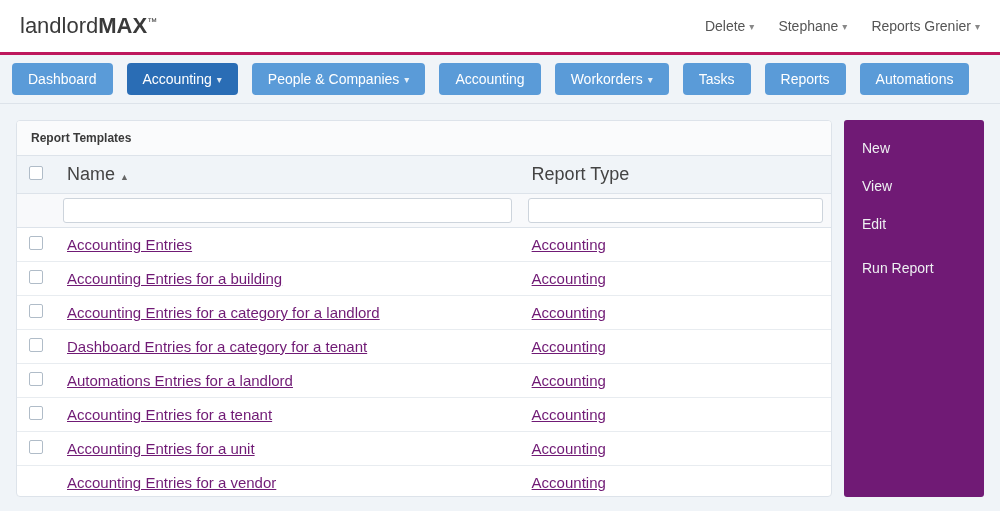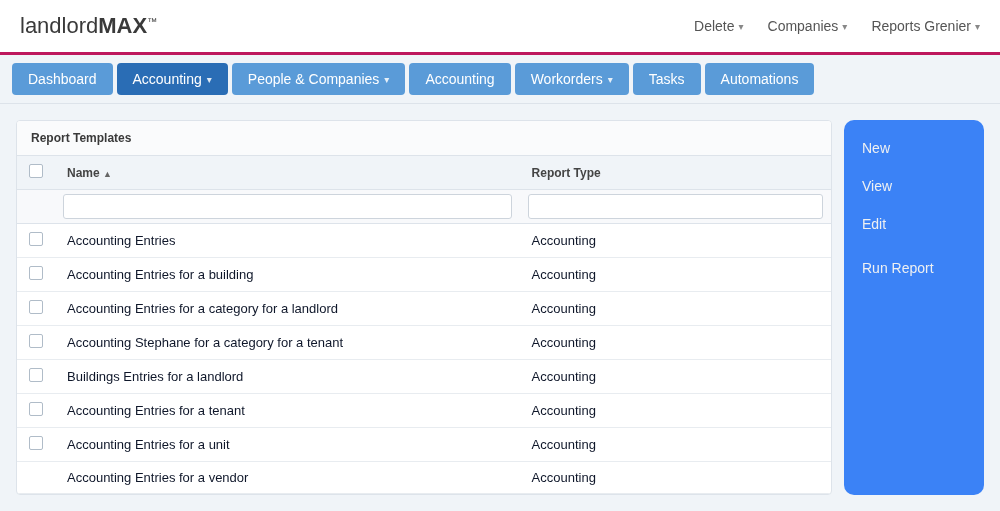--- a/index.html
+++ b/index.html
@@ -48,21 +48,21 @@
     }
     .chevron-small {
       font-size: 10px;
       color: #888;
     }
 
     
     .nav-bar {
       background: #f0f4f8;
       display: flex;
-      gap: 4px;
+      gap: 14px;
       padding: 8px 12px;
       align-items: center;
       border-bottom: 1px solid #dde3ea;
     }
     .nav-btn {
       padding: 8px 16px;
       border-radius: 4px;
       border: none;
       cursor: pointer;
       font-size: 14px;
@@ -109,24 +109,24 @@
     }
 
     table {
       width: 100%;
       border-collapse: collapse;
     }
     thead th {
       background: #f0f4f8;
       padding: 8px 12px;
       text-align: left;
-      font-weight: 700;
+      font-weight: 400;
       color: #444;
       border-bottom: 1px solid #dde3ea;
-      font-size: 12px;
+      font-size: 18px;
     }
     thead th:first-child {
       width: 36px;
       text-align: center;
     }
     .col-name { width: 60%; }
     .col-type { width: 40%; }
 
     .filter-row td {
       padding: 4px 8px;
@@ -142,22 +142,23 @@
       font-size: 13px;
       background: #fff;
       outline: none;
     }
 
     tbody tr {
       border-bottom: 1px solid #e8ecf0;
     }
     tbody td {
       padding: 8px 12px;
-      font-size: 13px;
-      color: #0f172a;
+      font-size: 15px;
+      color: #701a75;
+      text-decoration: underline;
     }
     tbody td:first-child {
       text-align: center;
       width: 36px;
     }
 
     .checkbox {
       width: 14px;
       height: 14px;
       border: 1px solid #b0bcc8;
@@ -177,22 +178,22 @@
     
     .table-scroll {
       overflow-y: auto;
       max-height: 340px;
       position: relative;
     }
 
     
     .sidebar-actions {
       width: 140px;
-      background: #3b82f6;
-      border-radius: 10px;
+      background: #701a75;
+      border-radius: 3px;
       padding: 10px 0;
       min-height: 340px;
       display: flex;
       flex-direction: column;
       gap: 2px;
     }
     .sidebar-action-btn {
       background: transparent;
       border: none;
       color: #eef0f2;
@@ -212,21 +213,21 @@
 <header class="header">
   <div class="logo">
     landlord<span>MAX</span><sup>™</sup>
   </div>
   <nav class="header-right">
     <a href="#">
       <span>Delete</span>
       <span class="chevron-small">▾</span>
     </a>
     <a href="#">
-      <span>Companies</span>
+      <span>Stephane</span>
       <span class="chevron-small">▾</span>
     </a>
     <a href="#">
       <span>Reports Grenier</span>
       <span class="chevron-small">▾</span>
     </a>
   </nav>
 </header>
 
 <div class="nav-bar">
@@ -243,20 +244,23 @@
   </button>
   <button class="nav-btn inactive">
     <span>Accounting</span>
   </button>
   <button class="nav-btn inactive">
     <span>Workorders</span>
     <span class="chevron">▾</span>
   </button>
   <button class="nav-btn inactive">
     <span>Tasks</span>
+  </button>
+  <button class="nav-btn inactive">
+    <span>Reports</span>
   </button>
   <button class="nav-btn inactive">
     <span>Automations</span>
   </button>
 </div>
 
 <div class="main-content">
 
   <div class="table-area">
     <div class="table-title">Report Templates</div>
@@ -303,28 +307,28 @@
       <td>
         <span class="checkbox"></span>
       </td>
       <td>Accounting Entries for a category for a landlord</td>
       <td>Accounting</td>
     </tr>
             <tr>
       <td>
         <span class="checkbox"></span>
       </td>
-      <td>Accounting Stephane for a category for a tenant</td>
-      <td>Accounting</td>
-    </tr>
-            <tr>
-      <td>
-        <span class="checkbox"></span>
-      </td>
-      <td>Buildings Entries for a landlord</td>
+      <td>Dashboard Entries for a category for a tenant</td>
+      <td>Accounting</td>
+    </tr>
+            <tr>
+      <td>
+        <span class="checkbox"></span>
+      </td>
+      <td>Automations Entries for a landlord</td>
       <td>Accounting</td>
     </tr>
             <tr>
       <td>
         <span class="checkbox"></span>
       </td>
       <td>Accounting Entries for a tenant</td>
       <td>Accounting</td>
     </tr>
             <tr>

